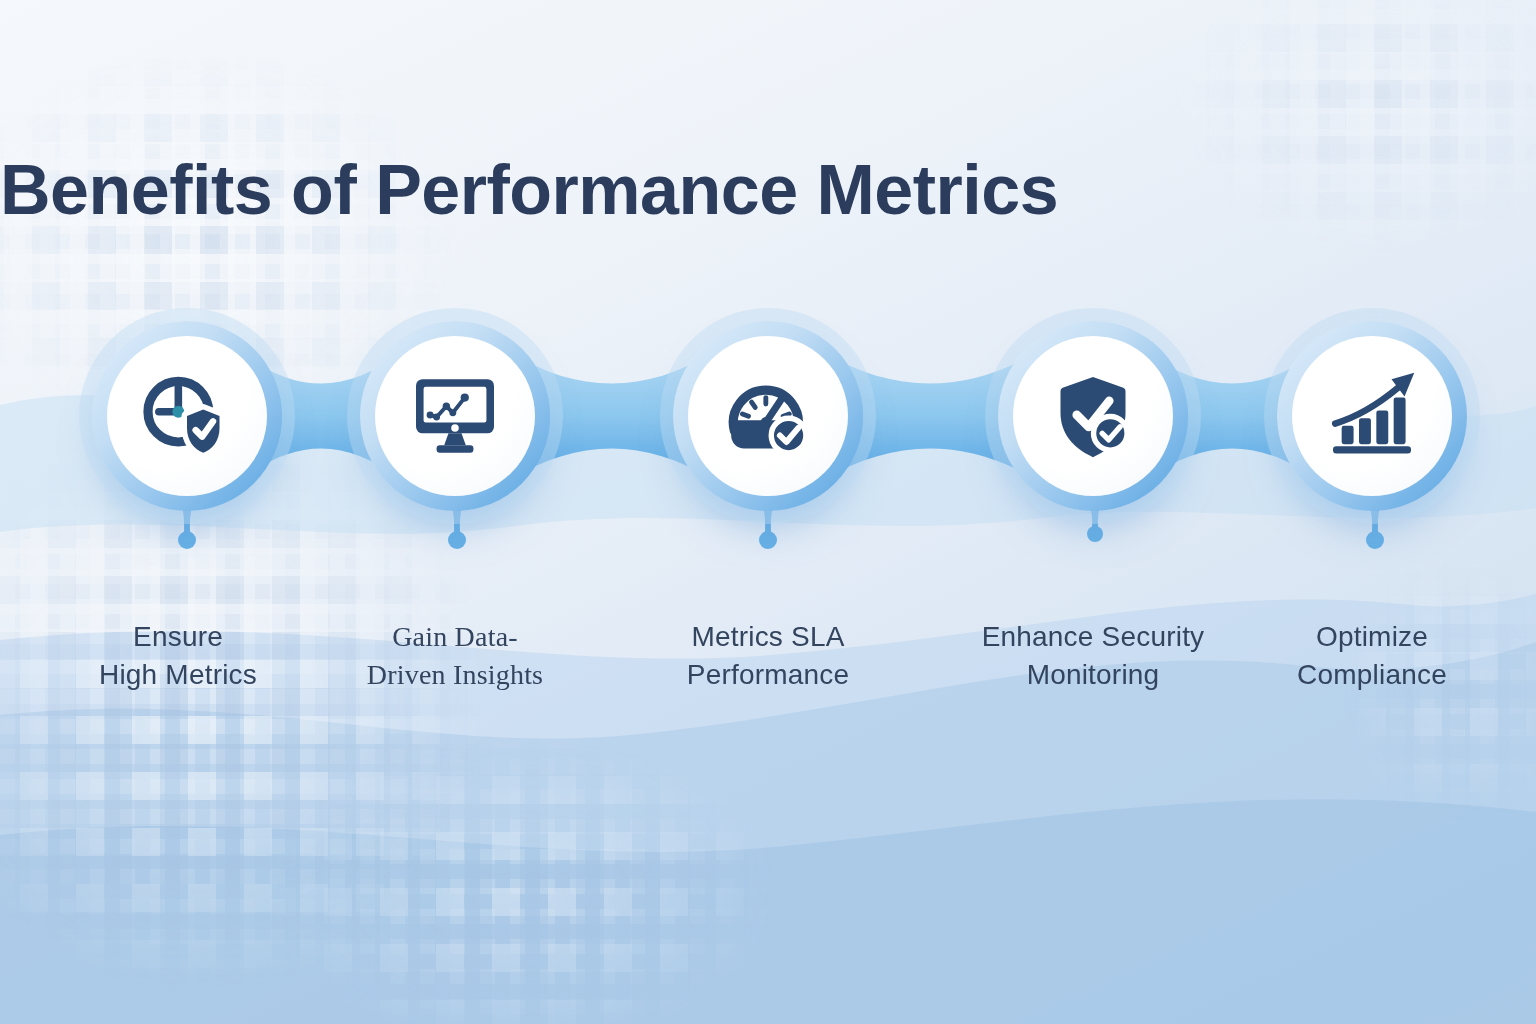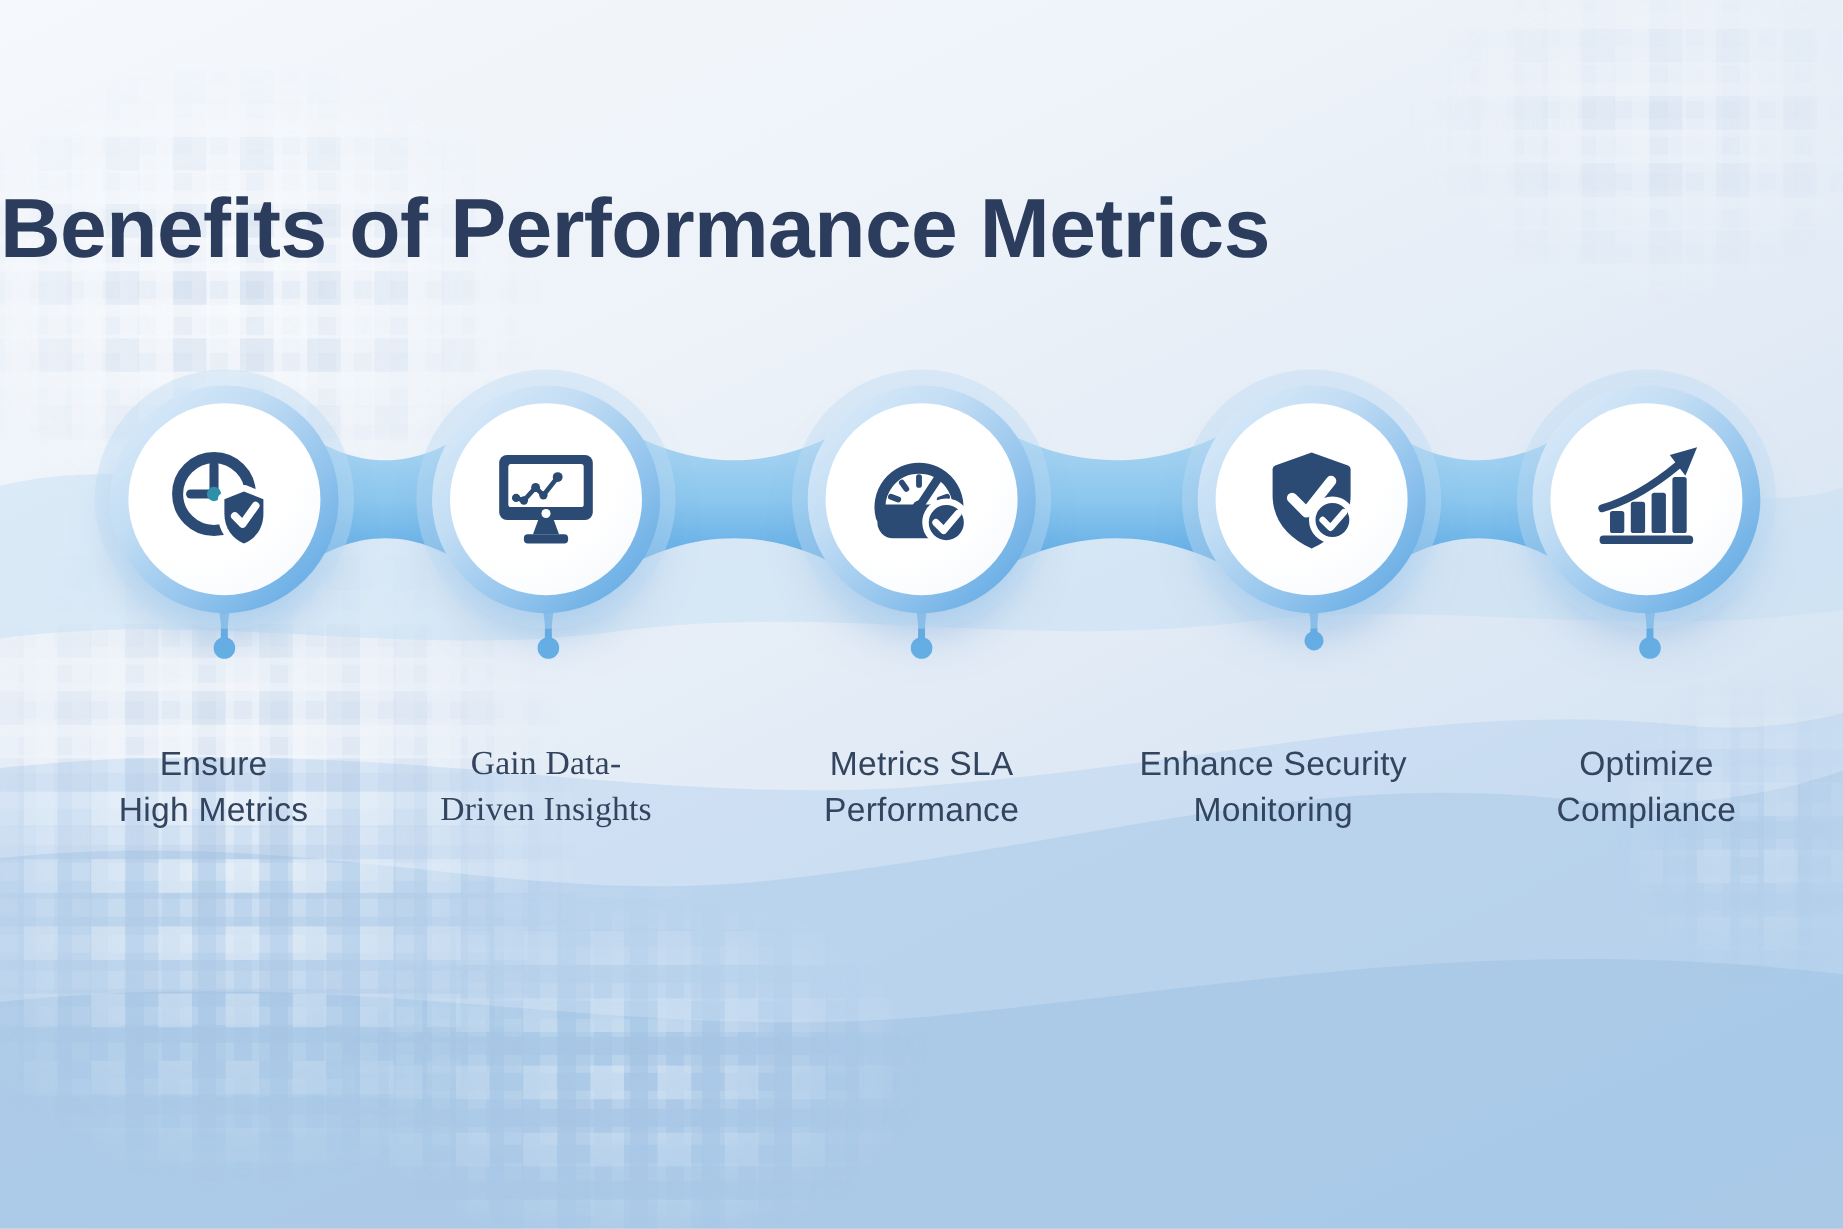--- a/index.html
+++ b/index.html
@@ -53,21 +53,21 @@
   
   .caption{
     position:absolute;top:578px;width:320px;text-align:center;
     font-size:28px;line-height:38px;color:var(--label);font-weight:500;
     letter-spacing:.2px;
     margin-top:40px;
   }
   .caption.c1{left:18px;}   
   .caption.c2{left:295px;font-family:Liberation Serif, serif;}  
   .caption.c3{left:608px;}  
-  .caption.c4{left:901px;}  
+  .caption.c4{left:933px;}  
   .caption.c5{left:1212px;} 
 
   
   .title{
     position:absolute;left:0;top:110px;width:100%;text-align:left;
     font-size:70px;line-height:66px;font-weight:700;color:var(--title);
     letter-spacing:-0.5px;
   }
 
   

